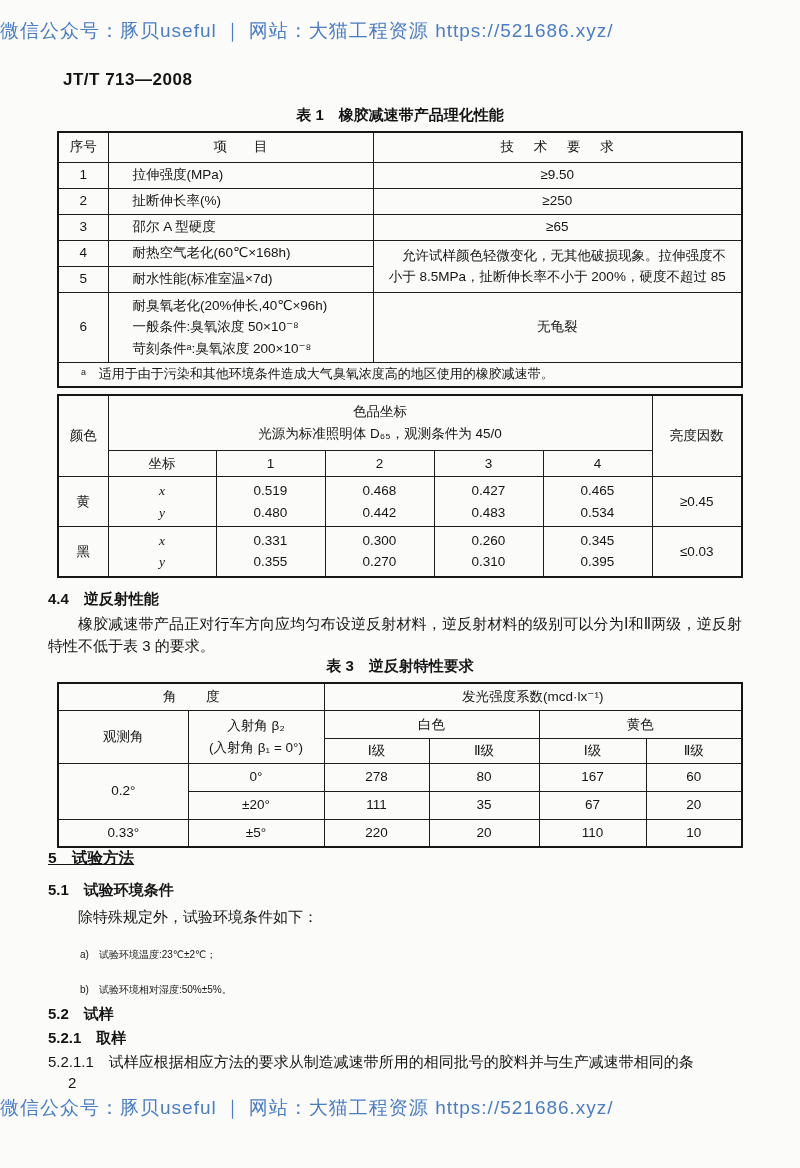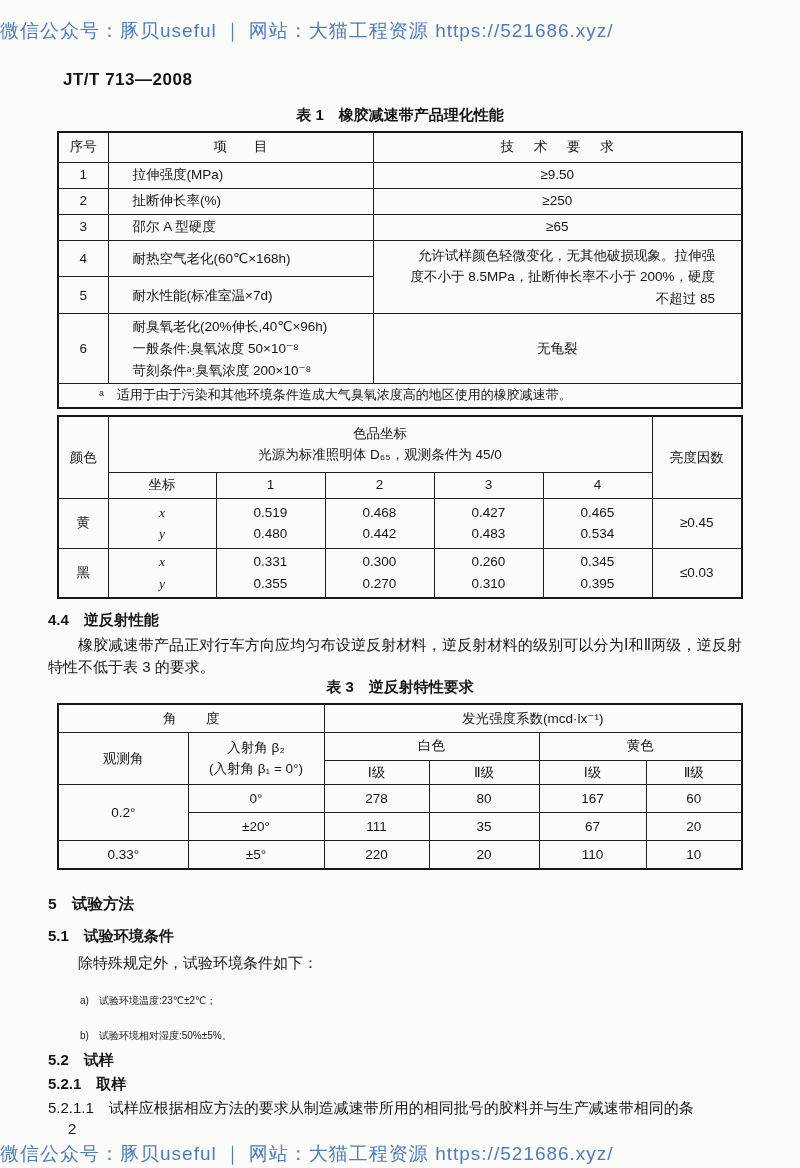--- a/index.html
+++ b/index.html
@@ -31,32 +31,32 @@
     table-layout:fixed; border:2px solid #161616;
   }
   td {
     border:1px solid #1d1d1d; text-align:center; vertical-align:middle;
     font-size:13.5px; padding:2px 4px; line-height:1.45;
   }
   .sp { letter-spacing:8px; text-indent:8px; }
   .left { text-align:left; padding-left:24px; }
   .blk { display:block; line-height:1.6; }
   .ital { font-style:italic; font-family:"Liberation Serif","DejaVu Serif",serif; }
-  .justify-cell { text-align:right; padding:4px 26px; text-indent:1em; line-height:1.6; }
-  .foot { padding-left:40px; font-size:13px; }
+  .justify-cell { text-align:center; padding:4px 12px; text-indent:1em; line-height:1.6; }
+  .foot { padding-left:22px; font-size:13px; }
   .h30 { height:30px; } .h26 { height:26px; } .h70 { height:70px; }
   .h24 { height:24px; } .h56 { height:56px; } .h50 { height:50px; }
   .h28 { height:28px; } .h22 { height:22px; }
   .sec-heading { font-weight:700; font-size:15px; margin-left:48px; }
   .s44 { margin-top:12px; }
   .para {
     margin:4px 58px 0 48px; font-size:15px; line-height:22px;
     text-indent:2em; text-align:justify;
   }
-  .s5 { margin-top:24px; font-size:15.5px; }
+  .s5 { margin-top:0; font-size:15.5px;text-decoration:underline; }
   .s51 { margin-top:12px; }
   .plain { font-size:15px; margin-left:78px; margin-top:8px; }
   .list-item { font-size:10px; margin-left:80px; margin-top:21px; }
   .s52 { margin-top:8px; }
   .s521 { margin-top:5px; }
   .s5211 { font-size:15px; margin:5px 56px 0 48px; }
   .page-num { margin:2px 0 0 68px; font-size:15px; }
 </style>
 </head>
 <body>

